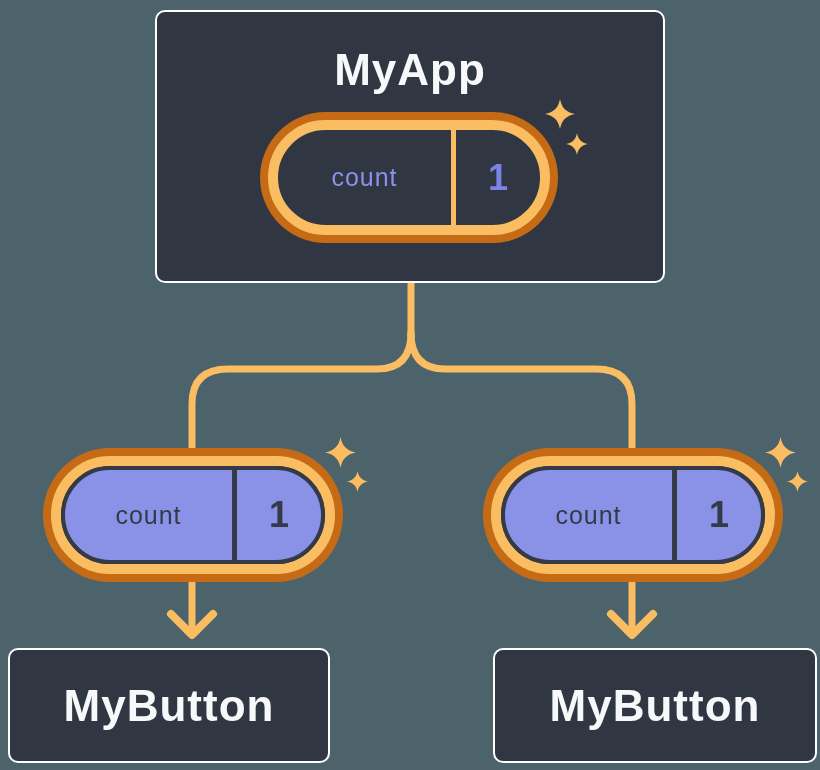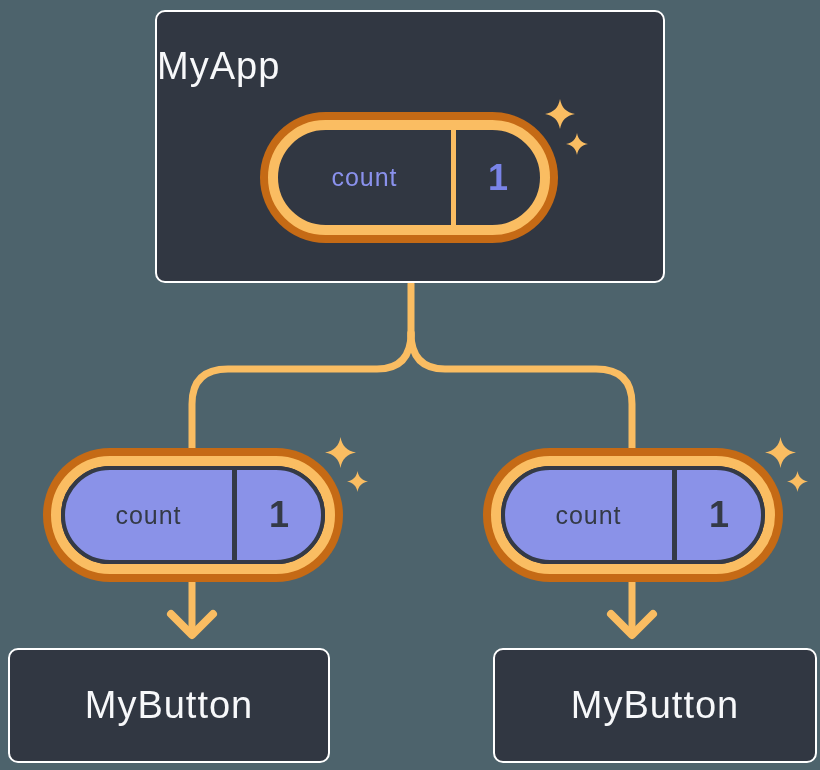--- a/index.html
+++ b/index.html
@@ -34,22 +34,22 @@
     background:var(--card);
     border:2px solid var(--card-border);
     border-radius:10px;
   }
   .root-card{left:155px;top:10px;width:510px;height:273px;}
   .leaf-card{display:flex;align-items:center;justify-content:center;}
   .leaf-card.left{left:8px;top:648px;width:322px;height:115px;}
   .leaf-card.right{left:493px;top:648px;width:324px;height:115px;}
   .card-title{
     color:var(--title-ink);
-    font-size:38px;font-weight:400;letter-spacing:1px;
-    text-align:left;
+    font-size:44px;font-weight:700;letter-spacing:1px;
+    text-align:center;
   }
   .root-card .card-title{padding-top:33px;}
   .pill{
     position:absolute;z-index:3;
     border-radius:999px;
     border:10px solid var(--orange-light);
     box-shadow:0 0 0 8px var(--orange-dark);
     background:var(--card);
   }
   .root-pill{left:111px;top:108px;width:282px;height:115px;}

